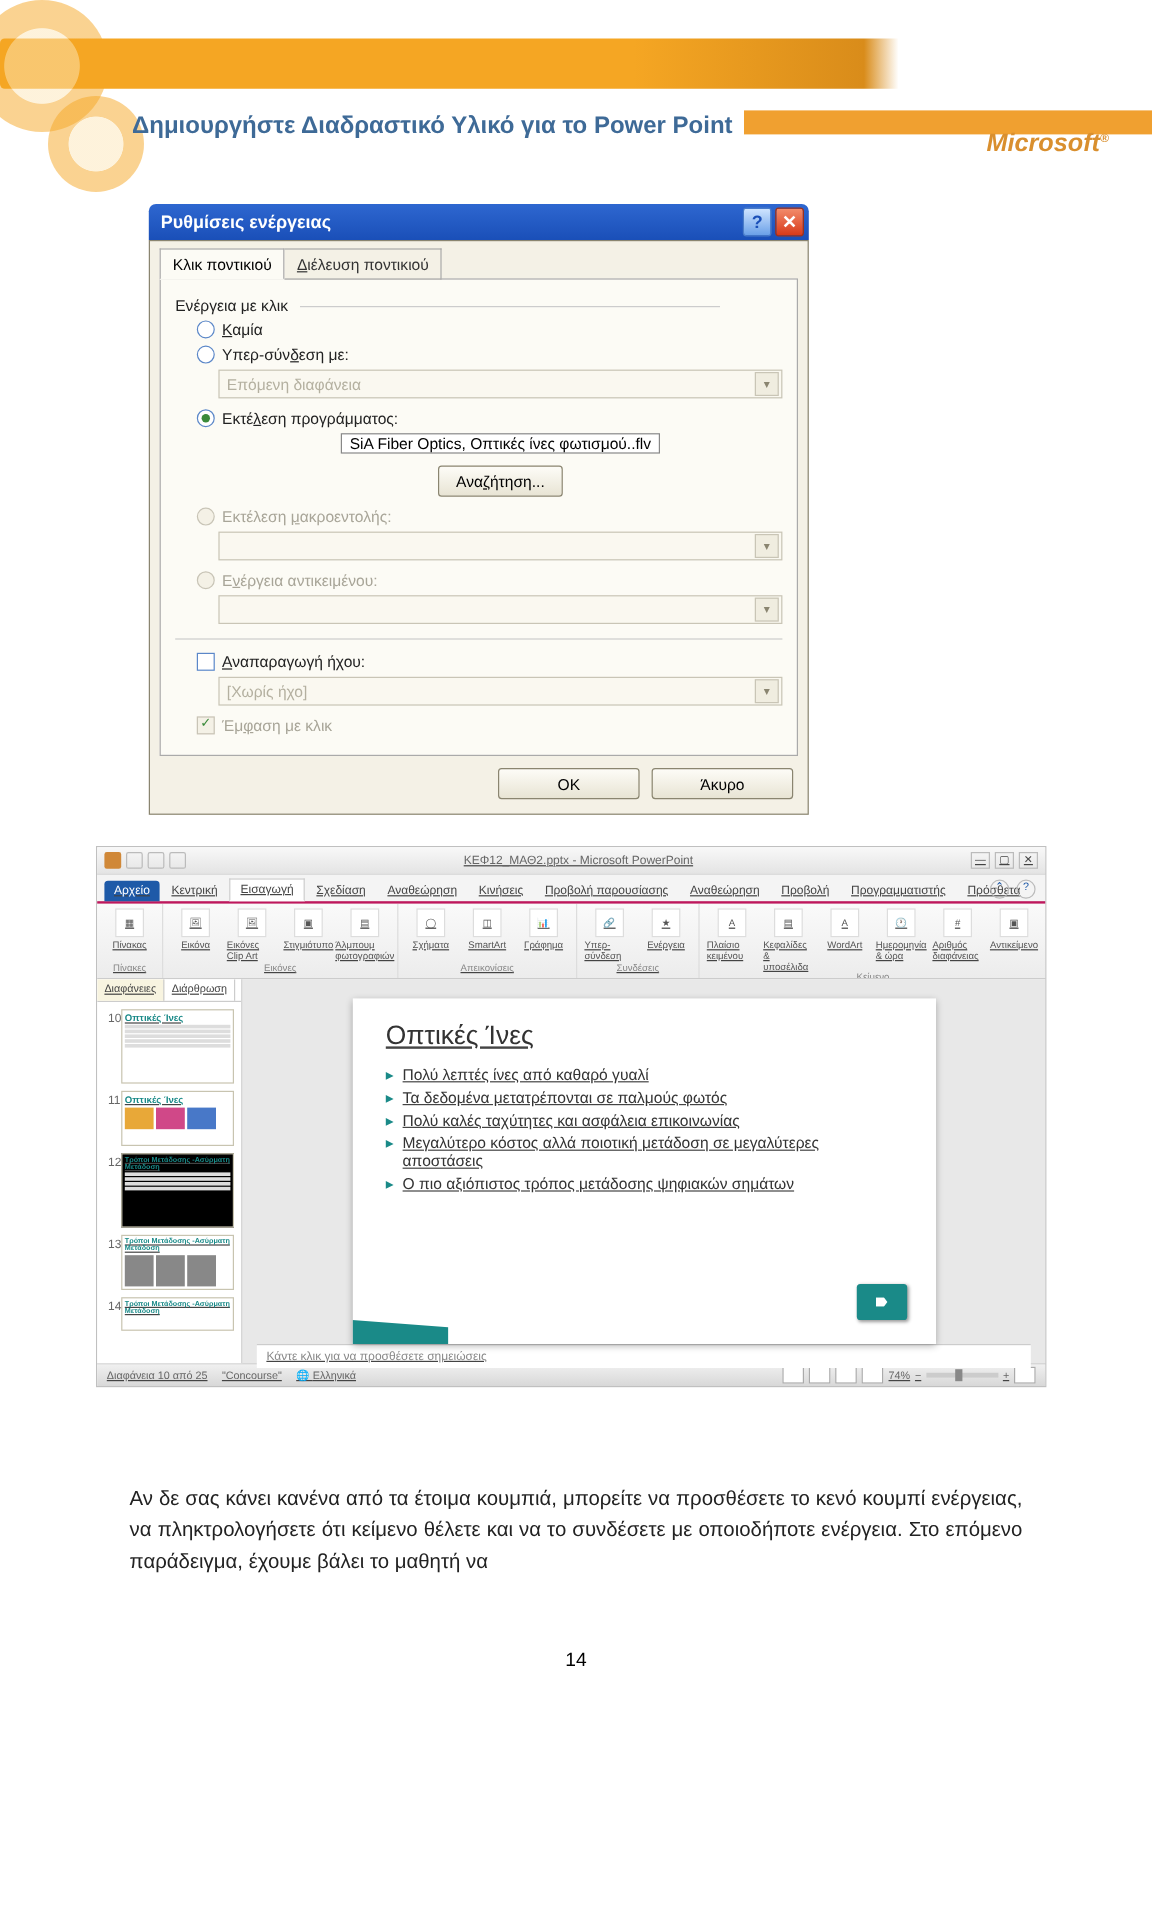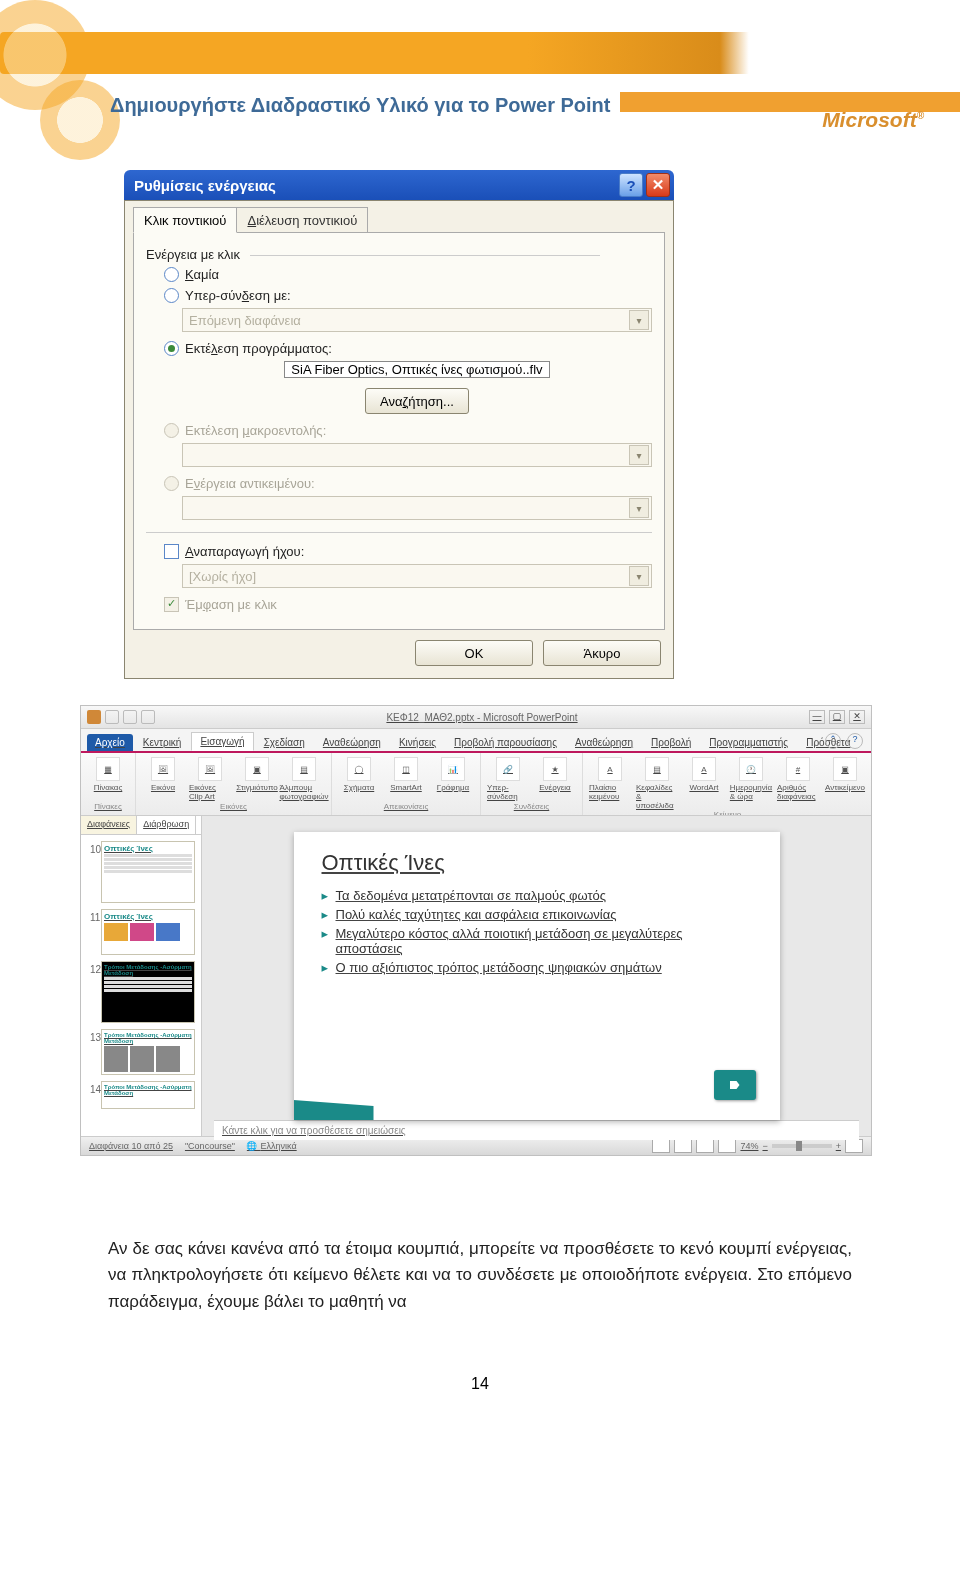--- a/index.html
+++ b/index.html
@@ -373,20 +373,21 @@
         <div class="thumb t5">
             <div class="num">14</div>
             <div class="thumb-title" style="font-size:6px;">Τρόποι Μετάδοσης -Ασύρματη Μετάδοση</div>
           </div>
       </div>
     </div>
     <div class="pp-main">
       <div class="slide">
         <h2>Οπτικές Ίνες</h2>
         <ul>
+          <li>Πολύ λεπτές ίνες από καθαρό γυαλί</li>
           <li>Τα δεδομένα μετατρέπονται σε παλμούς φωτός</li>
           <li>Πολύ καλές ταχύτητες και ασφάλεια επικοινωνίας</li>
           <li>Μεγαλύτερο κόστος αλλά ποιοτική μετάδοση σε μεγαλύτερες αποστάσεις</li>
           <li>Ο πιο αξιόπιστος τρόπος μετάδοσης ψηφιακών σημάτων</li>
         </ul>
         <div class="slide-deco"></div>
         <div class="cam-icon"></div>
       </div>
       <div class="notes-bar">Κάντε κλικ για να προσθέσετε σημειώσεις</div>
     </div>

